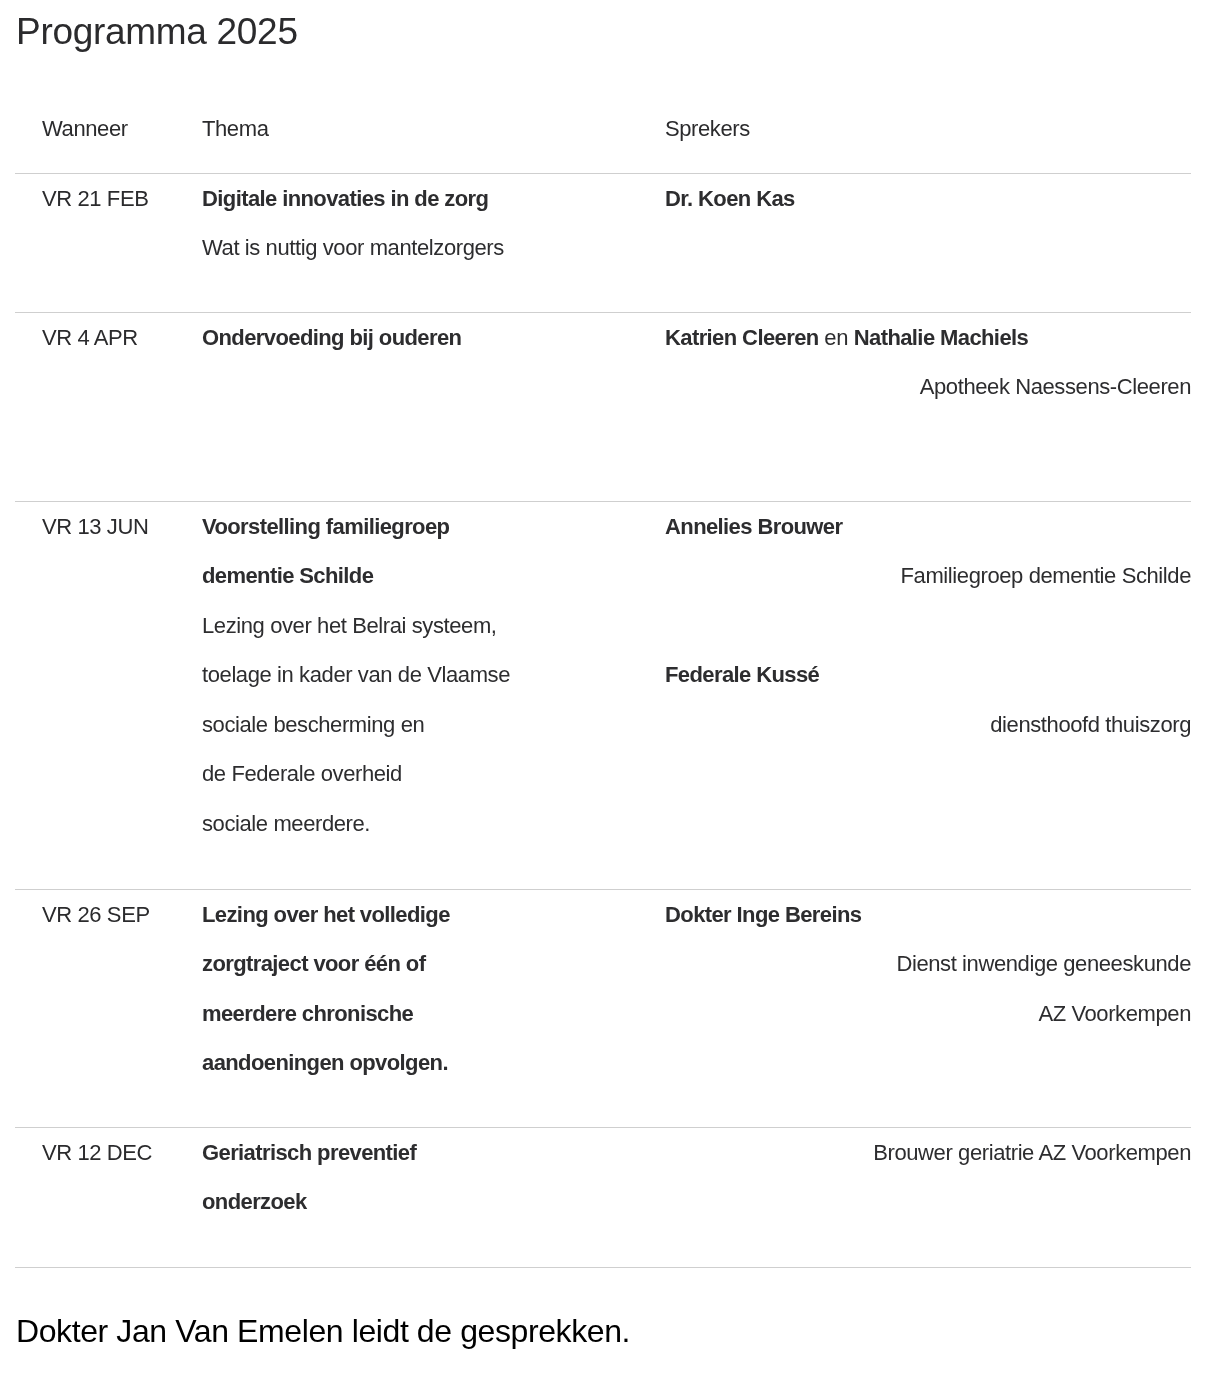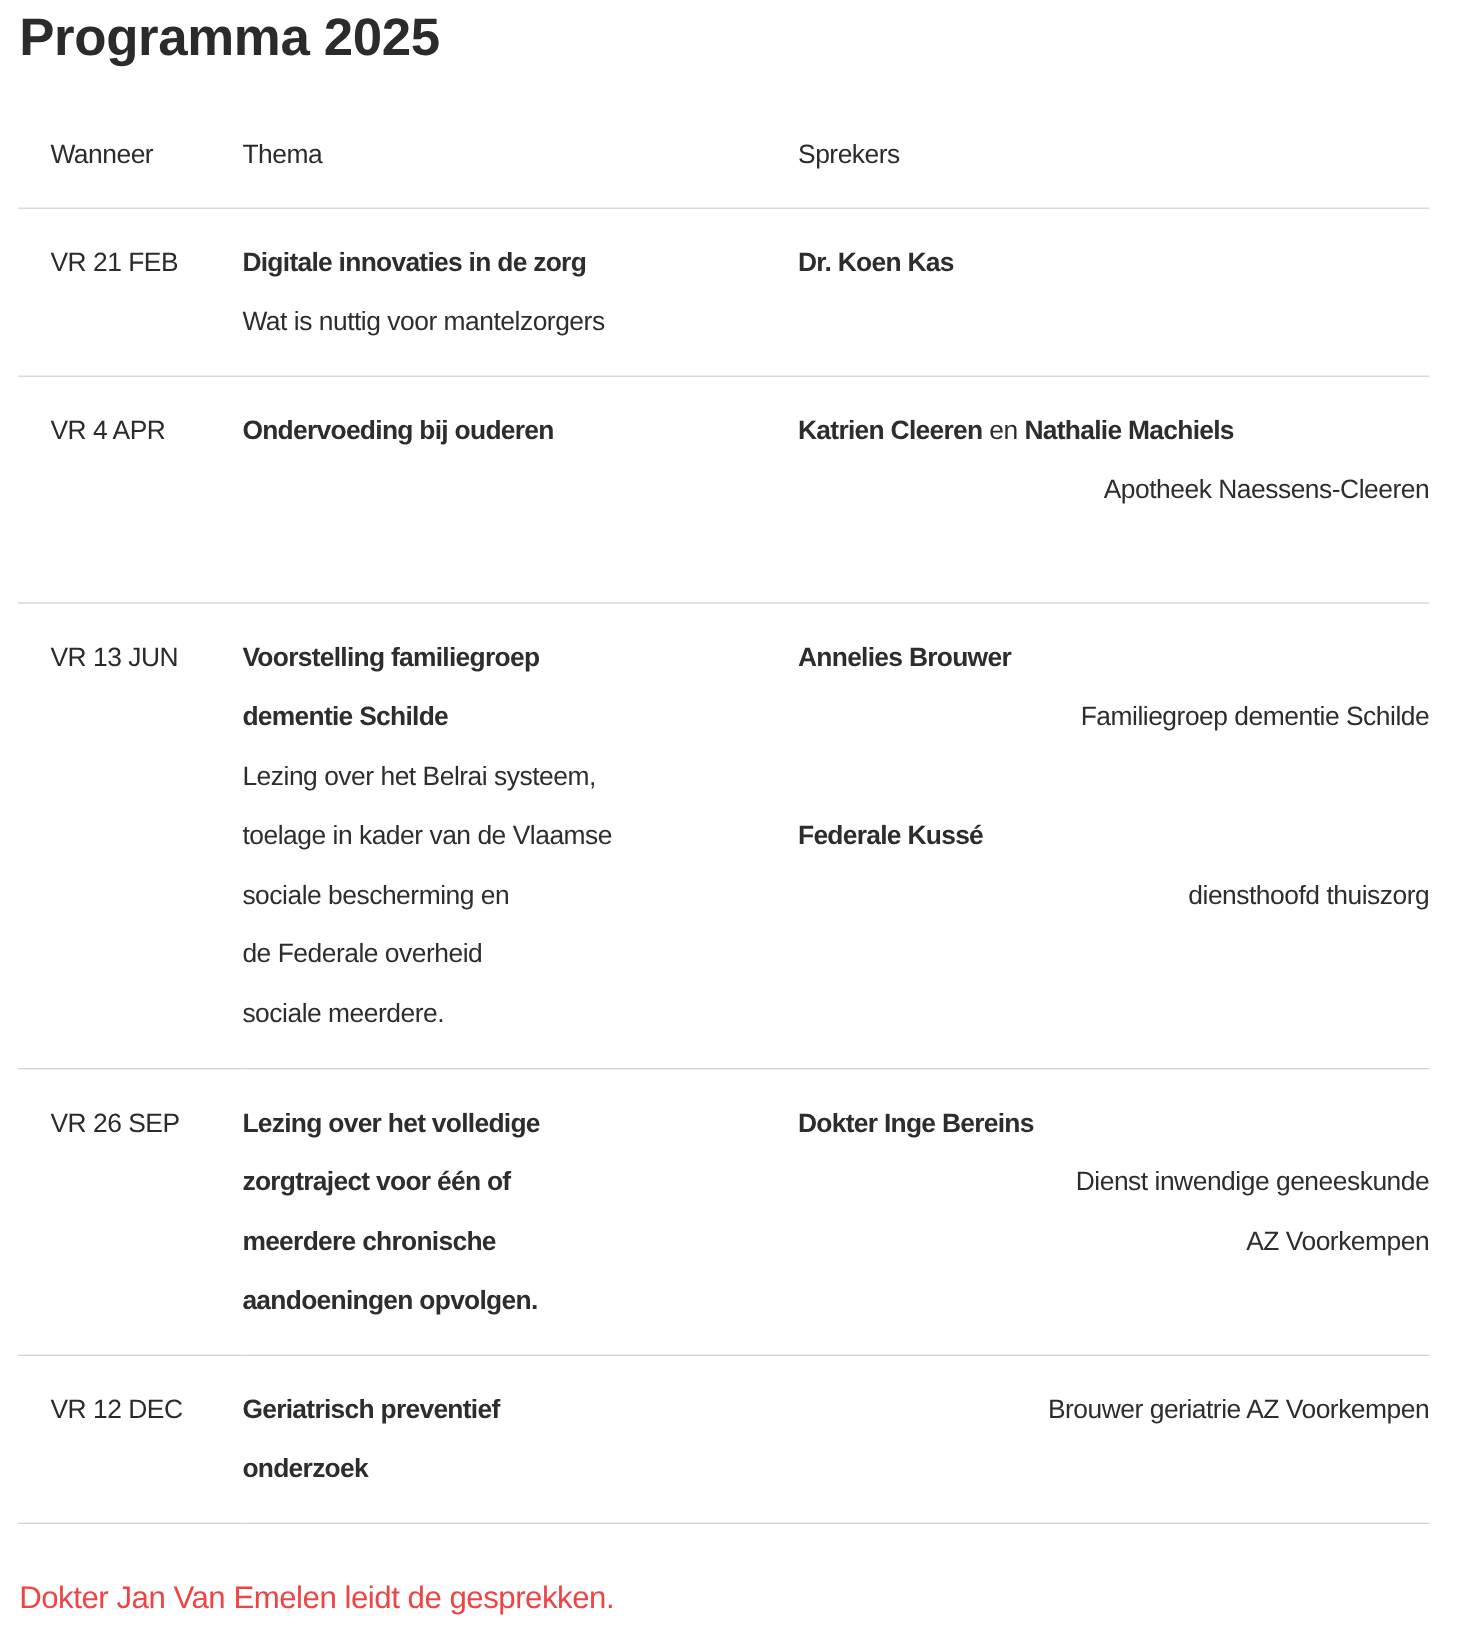--- a/index.html
+++ b/index.html
@@ -13,22 +13,22 @@
       position: relative;
       color: #2d2d2f;
       font-family: "Liberation Sans", sans-serif;
       overflow: hidden;
     }
     .page-title {
       position: absolute;
       left: 16px;
       top: 8px;
       margin: 0;
-      font-size: 44px;
-      font-weight: 700;
+      font-size: 37px;
+      font-weight: 400;
       letter-spacing: -0.3px;
       color: #2b2b2d;
       line-height: 48px;
     }
     .schedule {
       position: absolute;
       left: 15px;
       top: 88px;
       width: 1176px;
       border-collapse: collapse;
@@ -45,44 +45,43 @@
       font-weight: 400;
       height: 85px;
       padding-top: 16px;
       box-sizing: border-box;
       border-bottom: 1.5px solid #cfcfcf;
       line-height: 50px;
       color: #2b2b2d;
     }
     .schedule tbody td {
       border-bottom: 1.5px solid #cfcfcf;
-      padding-top: 20px;
       padding-bottom: 20px;
     }
     .col-when { width: 187px; padding-left: 27px !important; box-sizing: border-box; }
     .col-theme { width: 463px; }
     .col-speakers { }
     .schedule td.col-when, .schedule th.col-when { padding-left: 27px; }
     .date { color: #2b2b2d; }
     .theme-title { font-weight: 700; letter-spacing: -0.6px; }
     .theme-desc { font-weight: 400; }
     .speaker-name { font-weight: 700; letter-spacing: -0.6px; }
     .speaker-conj { font-weight: 400; }
     .speaker-org { font-weight: 400; text-align: right; }
     .block { display: block; }
     .spacer { display: block; height: 49.5px; }
     .footer-note {
       position: absolute;
       left: 16px;
       top: 1307px;
       margin: 0;
-      font-size: 26px;
+      font-size: 32px;
       line-height: 49.5px;
       letter-spacing: -0.4px;
-      color: #ef4444;
+      color: #000000;
     }
     
     .row-1 td { height: 139px; box-sizing: border-box; }
     .row-2 td { height: 189px; box-sizing: border-box; }
     .row-3 td { height: 388px; box-sizing: border-box; }
     .row-4 td { height: 238px; box-sizing: border-box; }
     .row-5 td { height: 140px; box-sizing: border-box; }
   </style>
 </head>
 <body>

